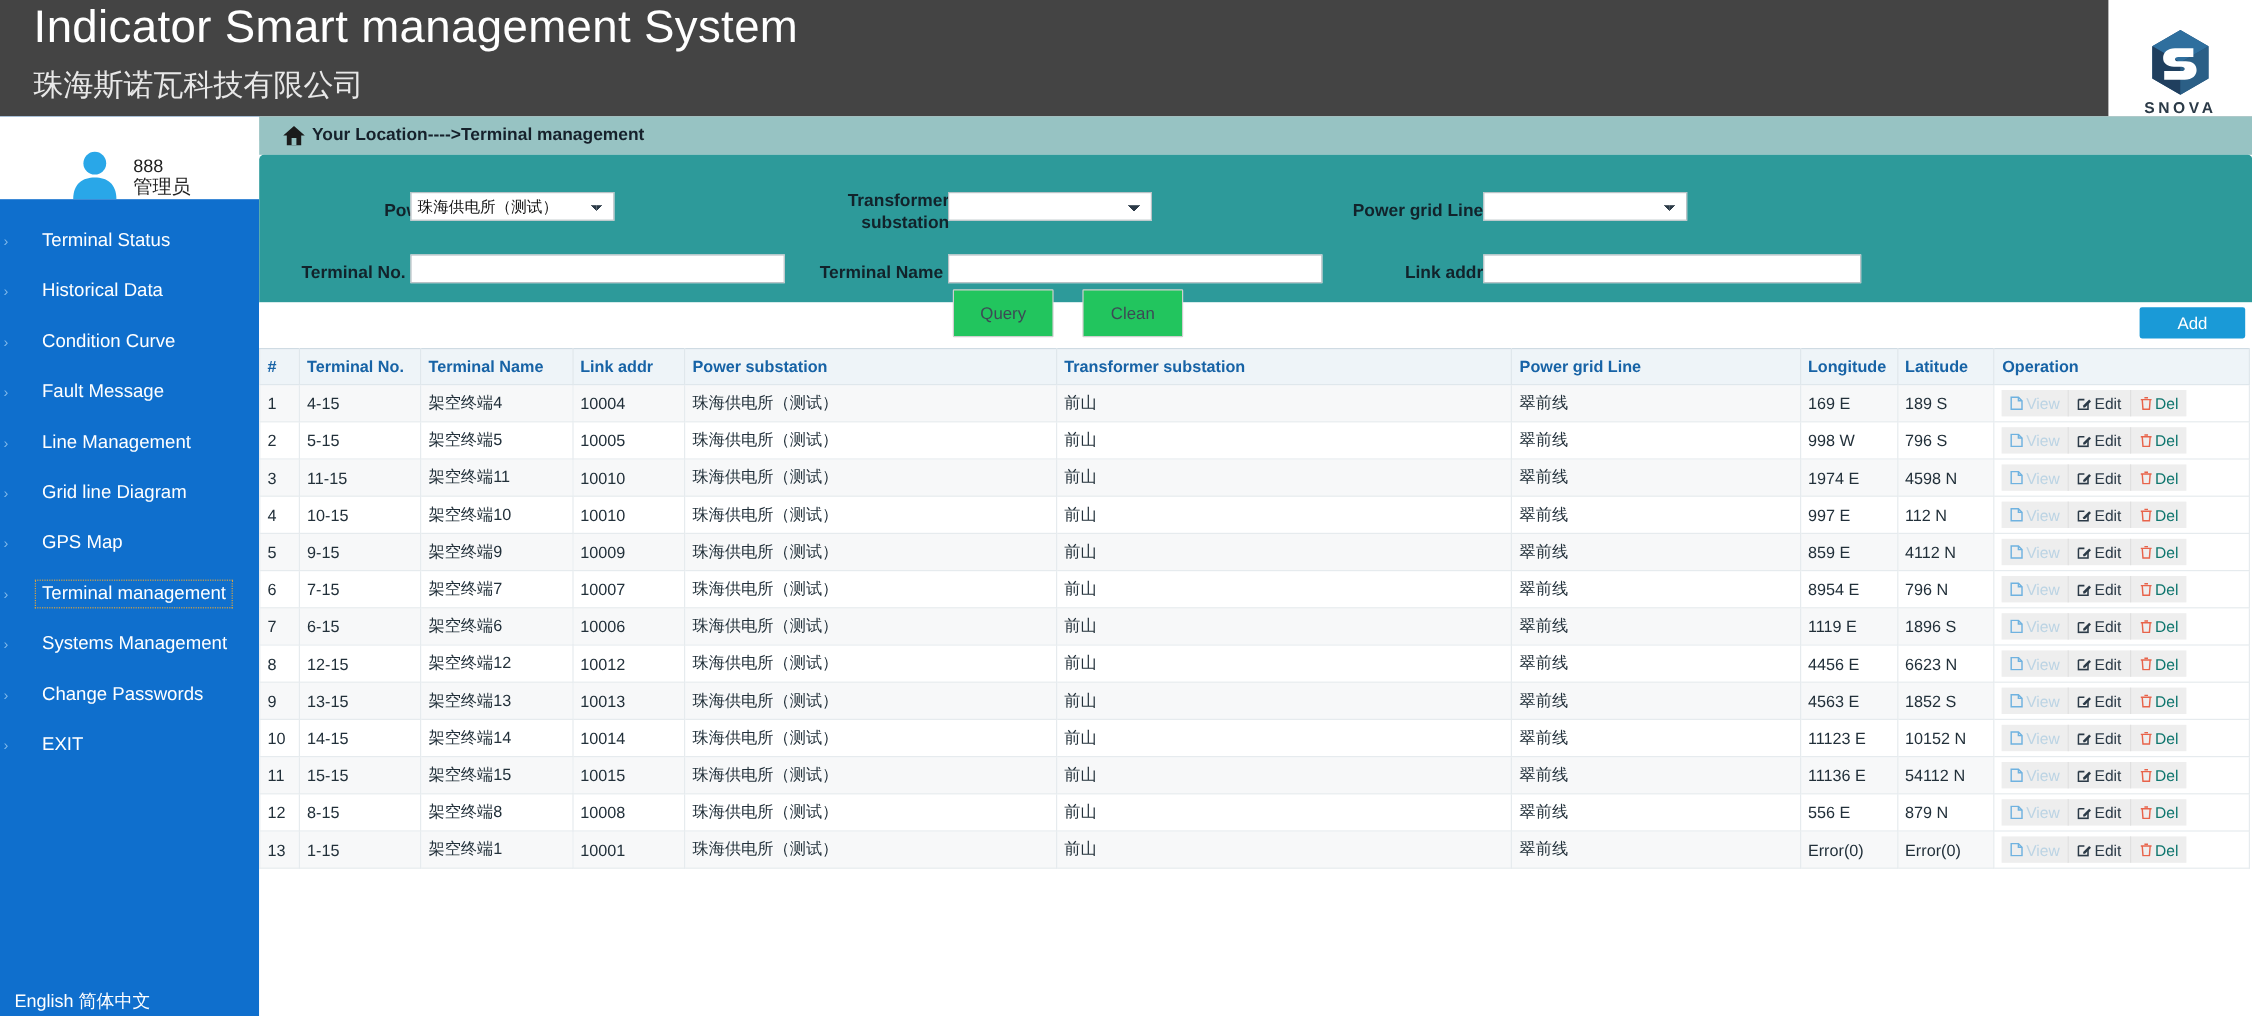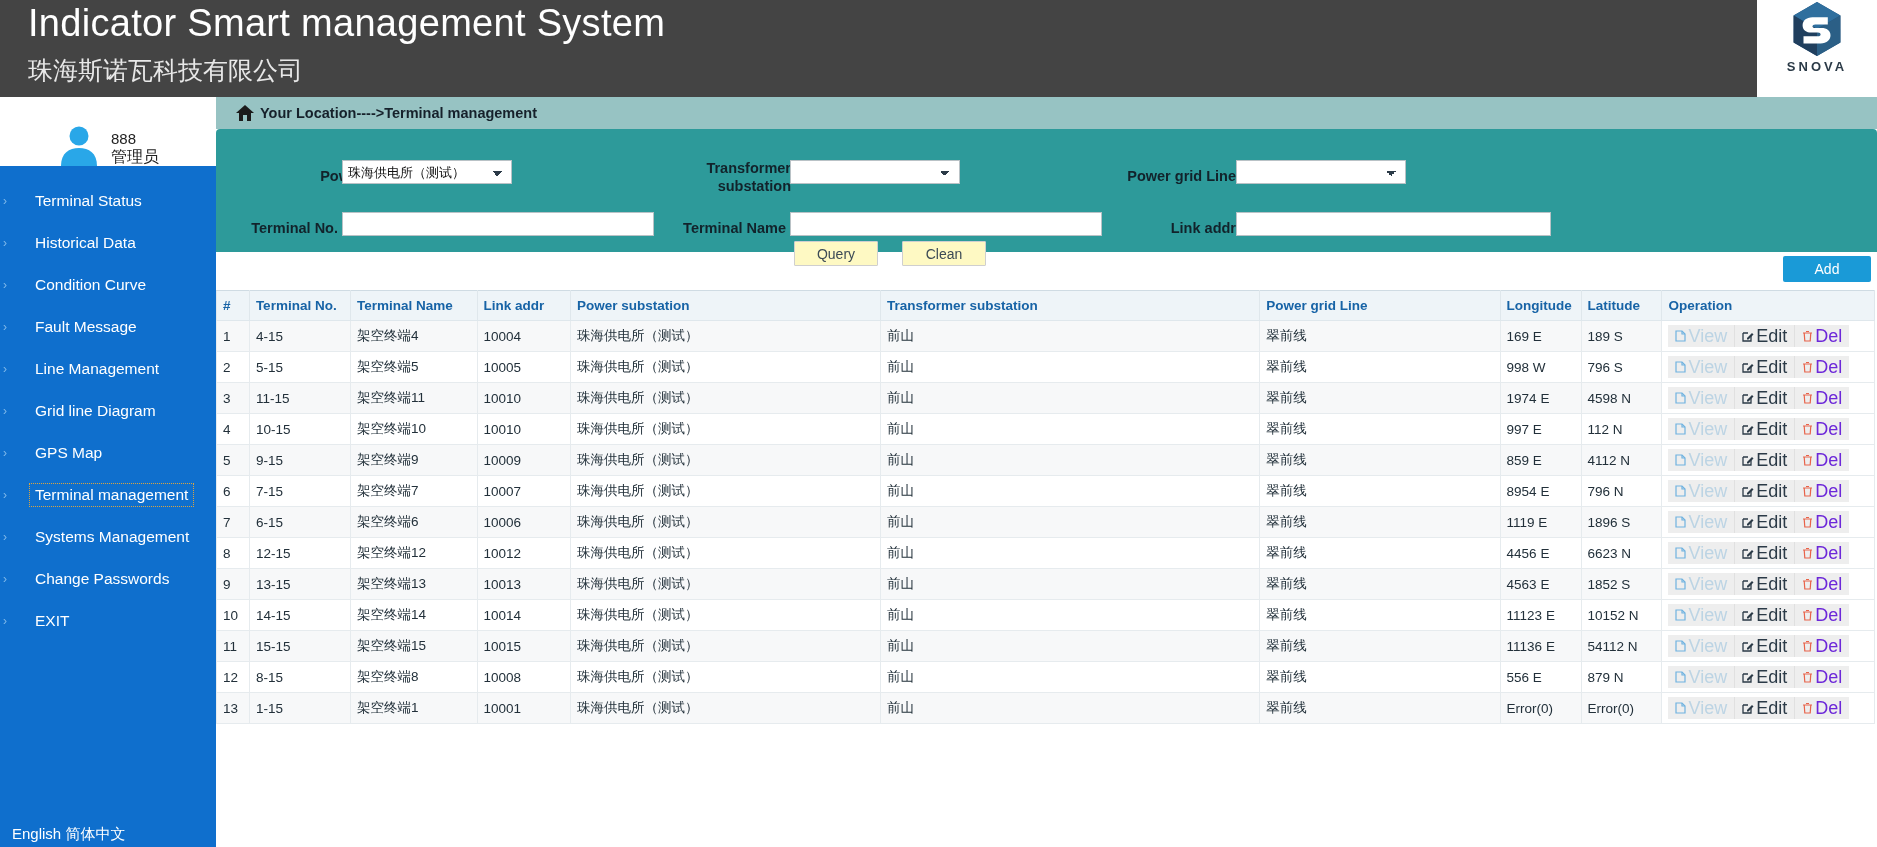--- a/index.html
+++ b/index.html
@@ -28,21 +28,21 @@
   .banner-sub {
     position: absolute; left: 28px; top: 54px;
     font-size: 25px; color: #e8e8e8;
     white-space: nowrap; font-weight: 400;
   }
   .logo-box {
     position: absolute; right: 0; top: 0;
     width: 120px; height: 97px;
     background: #ffffff;
     display: flex; flex-direction: column;
-    align-items: center; justify-content: flex-start;
+    align-items: center; justify-content: flex-end;
   }
   .logo-mark { width: 54px; height: 58px; display: block; }
   .logo-word {
     font-size: 13px; font-weight: bold; letter-spacing: 3px;
     color: #2b3a47; margin-top: 1px;
   }
 
   
   .sidebar {
     position: absolute; left: 0; top: 97px;
@@ -136,22 +136,22 @@
     background-repeat: no-repeat;
     border-radius: 0;
   }
   input.ctl {
     font-family: "Liberation Sans", sans-serif;
     font-size: 13px; color: #111; padding-left: 5px;
     border-radius: 0;
   }
   .btn-gray {
     position: absolute;
-    width: 84px; height: 25px;
-    background: #fef9c3;
+    width: 84px; height: 40px;
+    background: #22c55e;
     border: 1px solid #cfcfcf;
     color: #3c4a55; font-size: 14px;
     font-family: "Liberation Sans", sans-serif;
     cursor: pointer;
     border-radius: 1px;
   }
   .addbar {
     position: relative; width: 100%; height: 38px; background: #ffffff;
   }
   .btn-add {
@@ -195,28 +195,28 @@
   }
   table.grid tr.odd td { background: #f7f8f9; }
   td.op { padding: 0 4px; background: #ffffff !important; }
   tr.odd td.op { background: #ffffff !important; }
   .opwrap {
     display: inline-flex; align-items: stretch;
     background: #eeeeee; height: 22px;
   }
   .opbtn {
     display: inline-flex; align-items: center; gap: 2px;
-    padding: 0 7px; font-size: 18px;
+    padding: 0 7px; font-size: 13px;
     border-right: 1px solid #e0e0e0;
     cursor: pointer; white-space: nowrap;
   }
   .opbtn:last-child { border-right: none; }
   .op-view { color: #bcd4e4; }
   .op-edit { color: #2b3a47; }
-  .op-del  { color: #6d28d9; }
+  .op-del  { color: #0f766e; }
   .opbtn svg { display: block; }
 
   .c-idx  { width: 26px; }
   .c-no   { width: 80px; }
   .c-name { width: 100px; }
   .c-link { width: 74px; }
   .c-sub  { width: 245px; }
   .c-tra  { width: 300px; }
   .c-line { width: 190px; }
   .c-lon  { width: 64px; }

